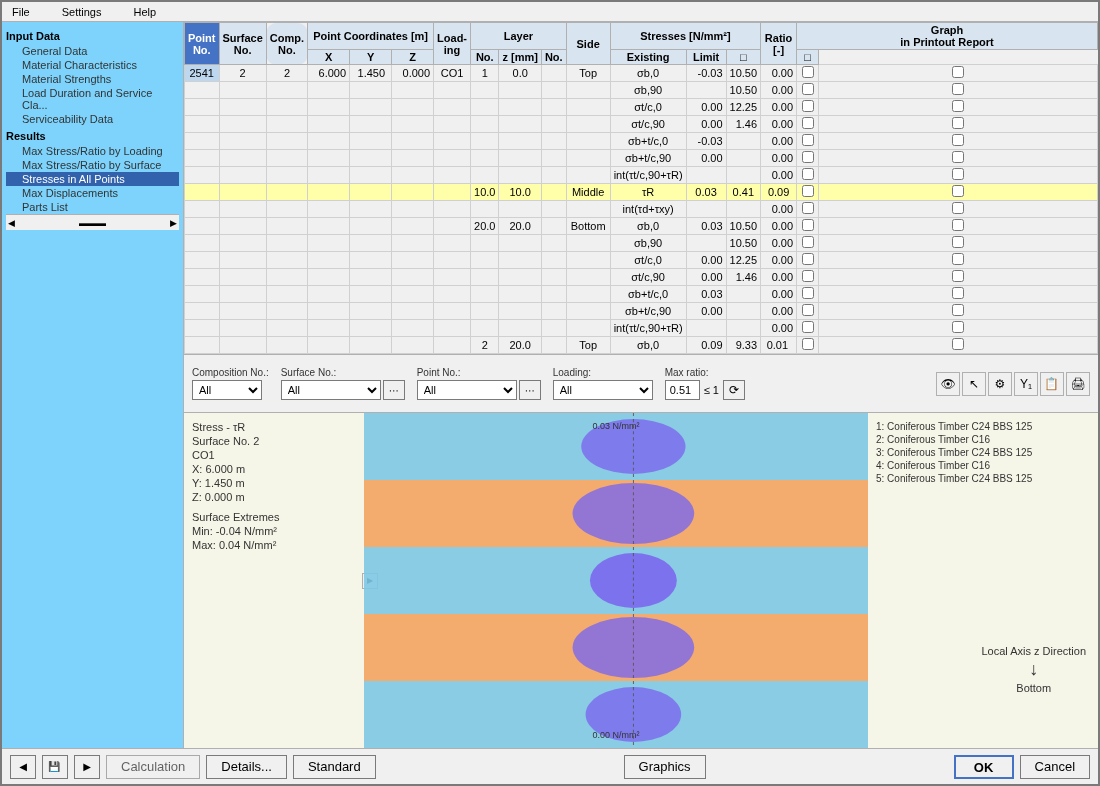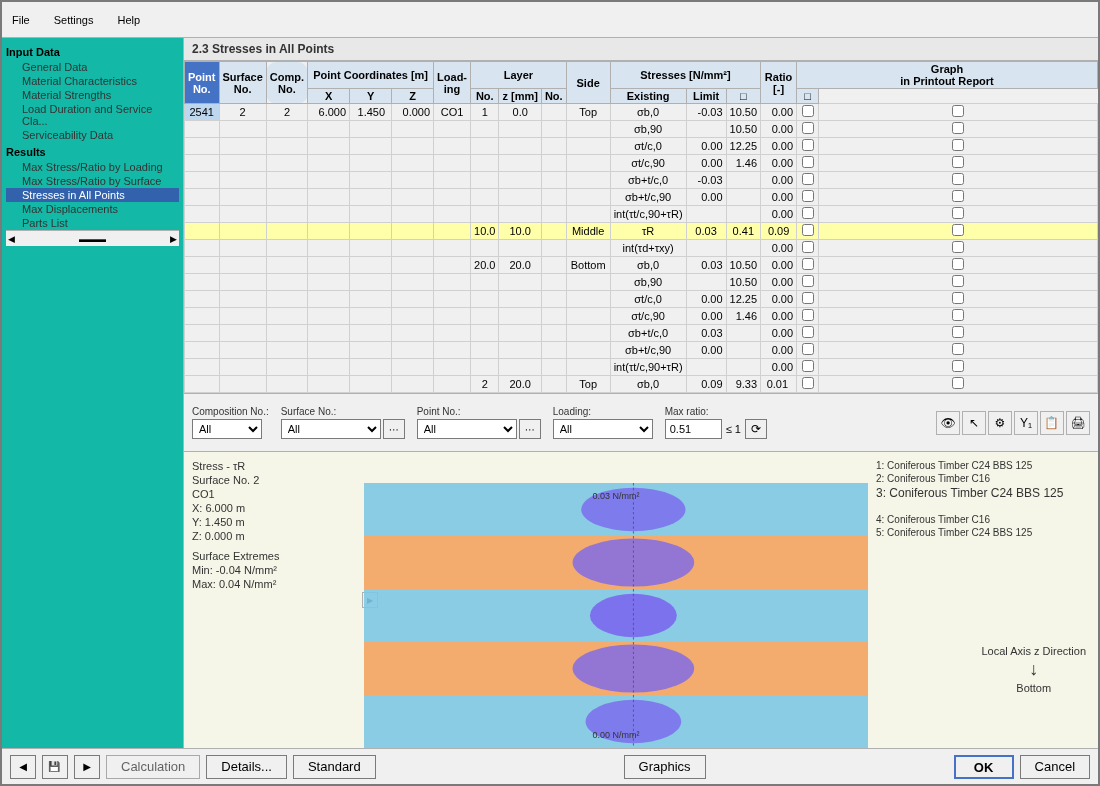--- a/index.html
+++ b/index.html
@@ -4,26 +4,26 @@
   <style>
     * { box-sizing: border-box; margin: 0; padding: 0; font-family: 'Segoe UI', Tahoma, Arial, sans-serif; font-size: 11px; }
     body { background: #d4d0c8; width: 1100px; height: 786px; overflow: hidden; }
     
     .window { width: 1100px; height: 786px; background: #f0f0f0; border: 2px solid #7a7a7a; display: flex; flex-direction: column; }
     
     .title-bar { background: linear-gradient(to bottom, #4a90d9, #2060b0); color: white; padding: 4px 8px; display: flex; justify-content: space-between; align-items: center; height: 24px; }
     .title-bar-title { font-size: 12px; font-weight: bold; }
     .title-bar-close { background: #c0392b; border: 1px solid #922b21; color: white; width: 16px; height: 14px; display: flex; align-items: center; justify-content: center; cursor: pointer; font-size: 10px; font-weight: bold; }
     
-    .menu-bar { background: #f0f0f0; border-bottom: 1px solid #b0b0b0; padding: 2px 4px; display: flex; gap: 12px; height: 36px; align-items: center; }
+    .menu-bar { background: #f0f0f0; border-bottom: 1px solid #b0b0b0; padding: 2px 4px; display: flex; gap: 20px; height: 20px; align-items: center; }
     .menu-item { padding: 2px 6px; cursor: pointer; font-size: 11px; }
     
     .main-content { display: flex; flex: 1; overflow: hidden; }
     
-    .sidebar { width: 182px; background: #14b8a6; border-right: 1px solid #b0b0b0; padding: 4px; flex-shrink: 0; overflow-y: auto; }
+    .sidebar { width: 182px; background: #7dd3fc; border-right: 1px solid #b0b0b0; padding: 4px; flex-shrink: 0; overflow-y: auto; }
     .sidebar-section { font-weight: bold; margin-bottom: 2px; margin-top: 4px; font-size: 11px; }
     .sidebar-item { padding: 1px 4px 1px 16px; cursor: pointer; font-size: 11px; color: #333; }
     .sidebar-item.active { background: #3162ab; color: white; }
     
     .right-panel { flex: 1; display: flex; flex-direction: column; overflow: hidden; }
     
     .section-title { background: #e8e8e8; border-bottom: 1px solid #b0b0b0; padding: 4px 8px; font-size: 12px; font-weight: bold; color: #333; }
     
     .table-area { flex: 0 0 auto; overflow: auto; max-height: 420px; border-bottom: 1px solid #b0b0b0; }
     
@@ -31,32 +31,32 @@
     table.data-table th { background: #d8e4f0; border: 1px solid #b0b0b0; padding: 1px 3px; text-align: center; white-space: nowrap; font-weight: bold; }
     table.data-table th.col-a { background: #4472c4; color: white; }
     table.data-table td { border: 1px solid #d0d0d0; padding: 1px 3px; text-align: center; white-space: nowrap; }
     
     .filter-bar { background: #f0f0f0; border-bottom: 1px solid #b0b0b0; padding: 4px 8px; display: flex; align-items: center; gap: 12px; height: 58px; }
     .filter-group { display: flex; flex-direction: column; gap: 2px; }
     .filter-label { font-size: 10px; color: #333; }
     .filter-select { border: 1px solid #7a7a7a; background: white; padding: 1px 2px; font-size: 11px; height: 20px; width: 70px; }
     .filter-select-wide { width: 100px; }
     .icon-btn { width: 22px; height: 20px; background: #f0f0f0; border: 1px solid #7a7a7a; cursor: pointer; display: flex; align-items: center; justify-content: center; font-size: 10px; }
-    .ratio-display { border: 1px solid #7a7a7a; background: white; padding: 1px 4px; font-size: 11px; width: 57px; height: 20px; display: flex; align-items: center; }
+    .ratio-display { border: 1px solid #7a7a7a; background: white; padding: 1px 4px; font-size: 11px; width: 35px; height: 20px; display: flex; align-items: center; }
     .ratio-label { font-size: 11px; margin: 0 2px; }
     
     .toolbar-icons { display: flex; gap: 2px; margin-left: auto; align-items: center; }
     .tb-icon { width: 24px; height: 24px; background: #f0f0f0; border: 1px solid #b0b0b0; cursor: pointer; display: flex; align-items: center; justify-content: center; font-size: 12px; }
     
     .chart-area { flex: 1; background: #f5f5e8; overflow: hidden; position: relative; display: flex; }
     .chart-left-info { width: 180px; padding: 8px; font-size: 10px; color: #333; flex-shrink: 0; }
     .chart-left-info div { margin-bottom: 2px; }
     .chart-left-info .extremes { margin-top: 8px; }
     .play-btn { position: absolute; left: 178px; top: 50%; transform: translateY(-50%); width: 16px; height: 16px; background: #f0f0f0; border: 1px solid #b0b0b0; display: flex; align-items: center; justify-content: center; font-size: 8px; cursor: pointer; }
-    .chart-visual { flex: 1; position: relative; overflow: hidden; margin-top: 31px; }
+    .chart-visual { flex: 1; position: relative; overflow: hidden; }
     .chart-legend { width: 230px; padding: 8px; font-size: 10px; color: #333; flex-shrink: 0; }
     .chart-legend div { margin-bottom: 2px; }
     .axis-label { position: absolute; font-size: 9px; color: #333; }
     
     .bottom-bar { border-top: 1px solid #b0b0b0; background: #f0f0f0; padding: 4px 8px; display: flex; align-items: center; gap: 6px; height: 36px; }
     .nav-btn { width: 26px; height: 24px; background: #f0f0f0; border: 1px solid #7a7a7a; cursor: pointer; display: flex; align-items: center; justify-content: center; font-size: 10px; }
     .bottom-btn { padding: 3px 14px; background: #f0f0f0; border: 1px solid #7a7a7a; cursor: pointer; font-size: 13px; height: 24px; }
     .bottom-btn.ok { background: #f0f0f0; font-weight: bold; }
     .spacer { flex: 1; }
     
@@ -95,21 +95,20 @@
 
       <div style="flex:1;"></div>
       <div class="sidebar-bottom">
         <span style="font-size:9px;">◀</span>
         <span style="font-size:9px; flex:1; text-align:center;">▬▬▬</span>
         <span style="font-size:9px;">▶</span>
       </div>
     </div>
 
     <div class="right-panel">
-      <div class="section-title">2.3 Stresses in All Points</div>
 
       <div class="table-area">
         <table class="data-table">
           <thead>
             <tr>
               <th rowspan="2" class="col-a" style="width:32px;">Point<br>No.</th>
               <th rowspan="2" style="width:32px;">Surface<br>No.</th>
               <th rowspan="2" style="width:32px;border-radius:11px;">Comp.<br>No.</th>
               <th colspan="3">Point Coordinates [m]</th>
               <th rowspan="2" style="width:32px;">Load-<br>ing</th>
@@ -567,21 +566,21 @@
             <line x1="590" y1="176" x2="610" y2="176" stroke="#333" stroke-width="1"></line>
             <line x1="590" y1="220" x2="610" y2="220" stroke="#333" stroke-width="1"></line>
           </svg>
           <div class="axis-label" style="bottom:8px; left:50%; transform:translateX(-50%);">0.00 N/mm²</div>
         </div>
 
         <div class="chart-legend">
           <div id="legend-items">
               <div style="margin-bottom: 2px; font-size: 10px;">1: Coniferous Timber C24 BBS 125</div>
               <div style="margin-bottom: 2px; font-size: 10px;">2: Coniferous Timber C16</div>
-              <div style="margin-bottom: 14px; font-size: 12px;">3: Coniferous Timber C24 BBS 125</div>
+              <div style="margin-bottom: 2px; font-size: 10px;">3: Coniferous Timber C24 BBS 125</div>
               <div style="margin-bottom: 2px; font-size: 10px;">4: Coniferous Timber C16</div>
               <div style="margin-bottom: 2px; font-size: 10px;">5: Coniferous Timber C24 BBS 125</div>
             </div>
 
           <div style="position:absolute; right:12px; bottom:50px; text-align:center; font-size:10px;">
             <div>Local Axis z Direction</div>
             <div style="font-size:18px; margin:2px 0;">↓</div>
             <div>Bottom</div>
           </div>
         </div>

